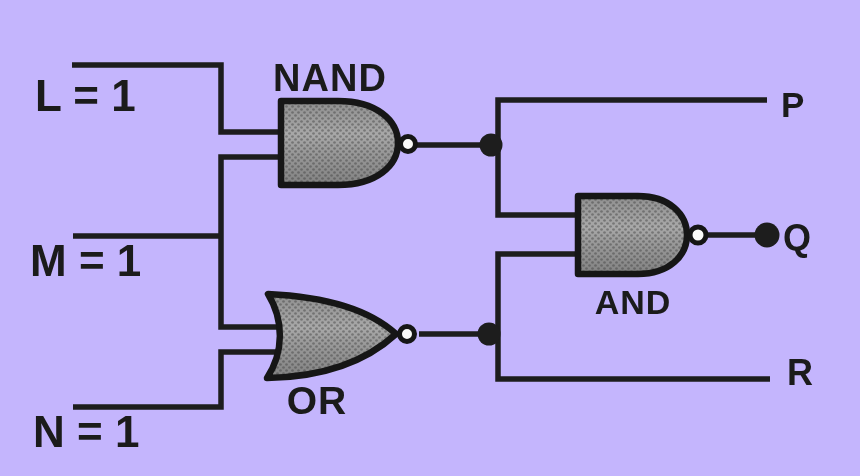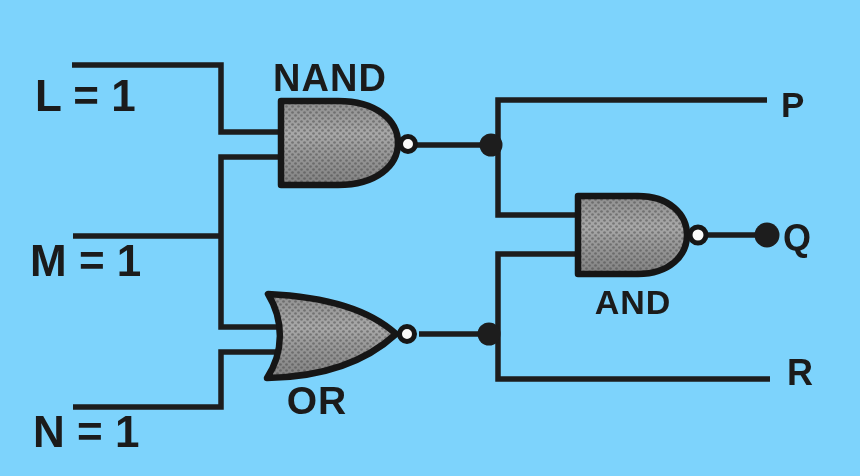--- a/index.html
+++ b/index.html
@@ -5,21 +5,21 @@
   html, body {
     margin: 0;
     padding: 0;
     background: #f6f6f5;
     font-family: "Liberation Sans", sans-serif;
   }
   .figure-wrap {
     position: relative;
     width: 860px;
     height: 476px;
-    background: #7dd3fc;
+    background: #c4b5fd;
     overflow: hidden;
   }
   svg { display: block; }
   text {
     font-family: "Liberation Sans", sans-serif;
     font-weight: 700;
     fill: #1b1b1b;
   }
   .gate-label { letter-spacing: 1px; }
 </style>

